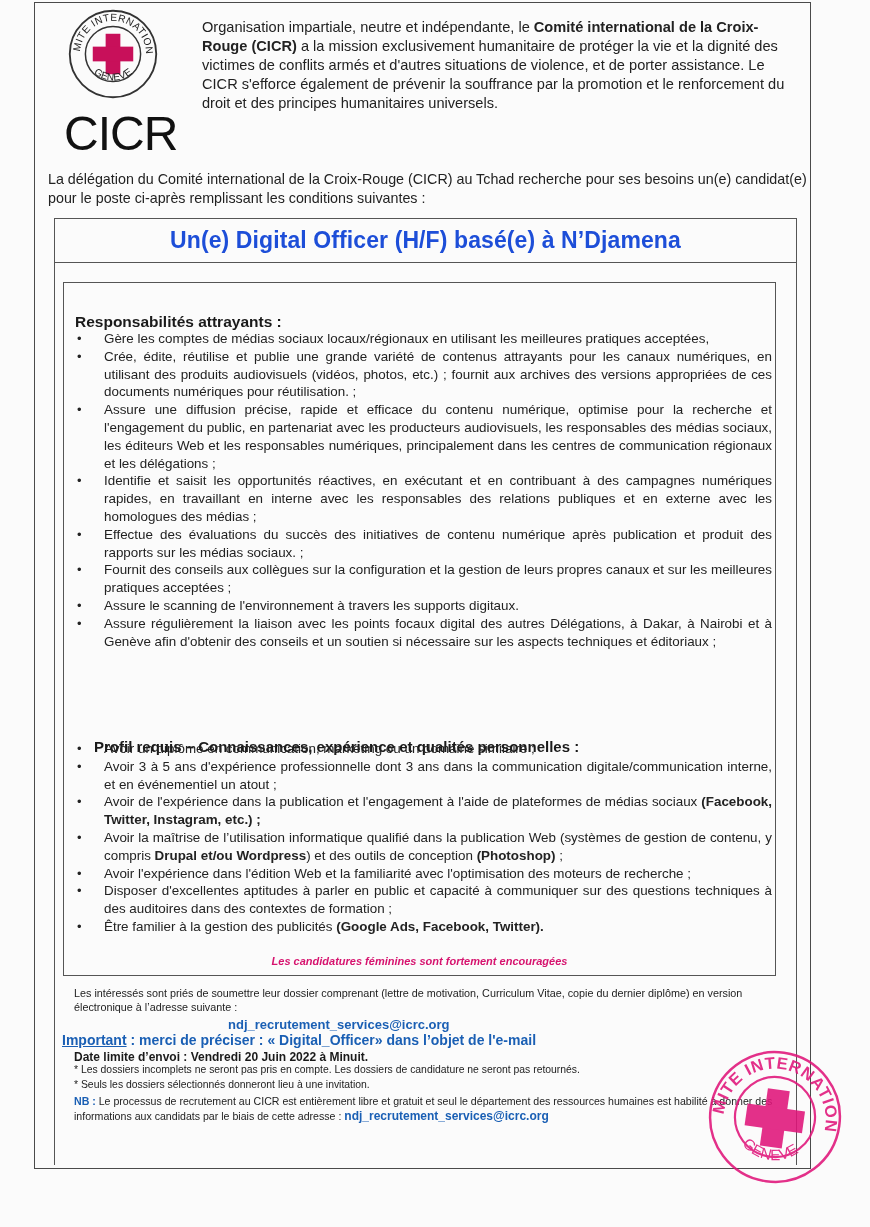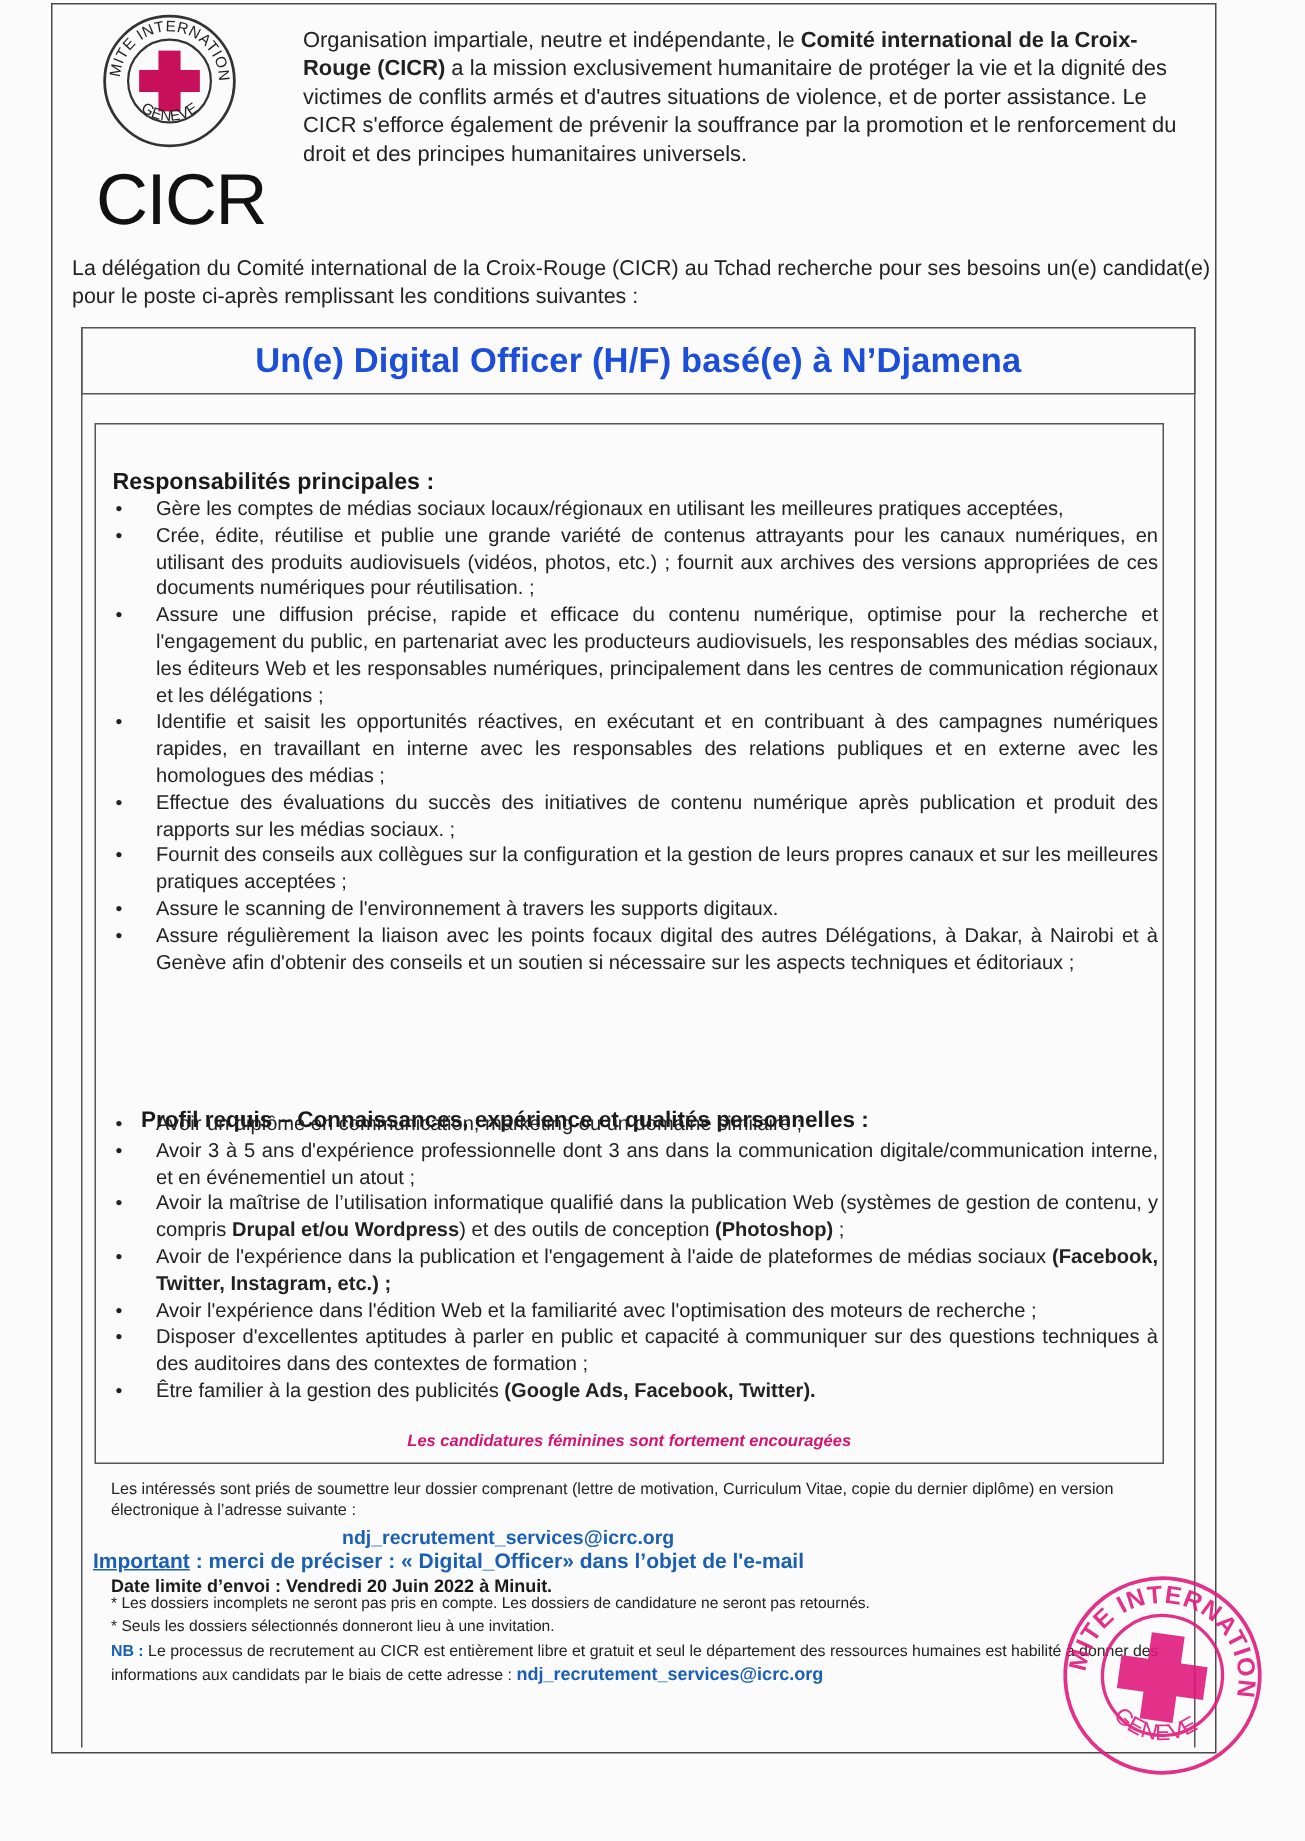--- a/index.html
+++ b/index.html
@@ -112,40 +112,40 @@
 <div class="intro">
   <span>Organisation impartiale, neutre et indépendante, le </span><b>Comité international de la Croix-Rouge (CICR)</b><span> a la mission exclusivement humanitaire de protéger la vie et la dignité des victimes de conflits armés et d'autres situations de violence, et de porter assistance. Le CICR s'efforce également de prévenir la souffrance par la promotion et le renforcement du droit et des principes humanitaires universels.</span>
 </div>
 
 <div class="lead">La délégation du Comité international de la Croix-Rouge (CICR) au Tchad recherche pour ses besoins un(e) candidat(e) pour le poste ci-après remplissant les conditions suivantes :</div>
 
 <div class="title-box">Un(e) Digital Officer (H/F) basé(e) à N’Djamena</div>
 
 <div class="content-box"></div>
 
-<div class="section-head" style="left:75px; top:313px; font-size:15.5px;">Responsabilités principales :</div>
+<div class="section-head" style="left:75px; top:313px; font-size:15.5px;">Responsabilités attrayants :</div>
 
 <ul class="bullets" id="resp-list" style="left:70px; top:330px; width:702px;">
   <li>Gère les comptes de médias sociaux locaux/régionaux en utilisant les meilleures pratiques acceptées,</li>
   <li>Crée, édite, réutilise et publie une grande variété de contenus attrayants pour les canaux numériques, en utilisant des produits audiovisuels (vidéos, photos, etc.) ; fournit aux archives des versions appropriées de ces documents numériques pour réutilisation. ;</li>
   <li>Assure une diffusion précise, rapide et efficace du contenu numérique, optimise pour la recherche et l'engagement du public, en partenariat avec les producteurs audiovisuels, les responsables des médias sociaux, les éditeurs Web et les responsables numériques, principalement dans les centres de communication régionaux et les délégations ;</li>
   <li>Identifie et saisit les opportunités réactives, en exécutant et en contribuant à des campagnes numériques rapides, en travaillant en interne avec les responsables des relations publiques et en externe avec les homologues des médias ;</li>
   <li>Effectue des évaluations du succès des initiatives de contenu numérique après publication et produit des rapports sur les médias sociaux. ;</li>
   <li>Fournit des conseils aux collègues sur la configuration et la gestion de leurs propres canaux et sur les meilleures pratiques acceptées ;</li>
   <li>Assure le scanning de l'environnement à travers les supports digitaux.</li>
   <li>Assure régulièrement la liaison avec les points focaux digital des autres Délégations, à Dakar, à Nairobi et à Genève afin d'obtenir des conseils et un soutien si nécessaire sur les aspects techniques et éditoriaux ;</li>
 </ul>
 
 <div class="section-head" style="left:77px; top:738px; font-size:15px;margin-left:17px;">Profil requis – Connaissances, expérience et qualités personnelles :</div>
 
 <ul class="bullets" style="left:70px; top:740px; width:702px;">
   <li>Avoir un diplôme en communication, marketing ou un domaine similaire ;</li>
   <li>Avoir 3 à 5 ans d'expérience professionnelle dont 3 ans dans la communication digitale/communication interne, et en événementiel un atout ;</li>
+  <li><span>Avoir de l'expérience dans la publication et l'engagement à l'aide de plateformes de médias sociaux </span><b>(Facebook, Twitter, Instagram, etc.) ;</b></li>
   <li><span>Avoir la maîtrise de l’utilisation informatique qualifié dans la publication Web (systèmes de gestion de contenu, y compris </span><b>Drupal et/ou Wordpress</b><span>) et des outils de conception </span><b>(Photoshop)</b><span> ;</span></li>
-  <li><span>Avoir de l'expérience dans la publication et l'engagement à l'aide de plateformes de médias sociaux </span><b>(Facebook, Twitter, Instagram, etc.) ;</b></li>
   <li>Avoir l'expérience dans l'édition Web et la familiarité avec l'optimisation des moteurs de recherche ;</li>
   <li>Disposer d'excellentes aptitudes à parler en public et capacité à communiquer sur des questions techniques à des auditoires dans des contextes de formation ;</li>
   <li><span>Être familier à la gestion des publicités </span><b>(Google Ads, Facebook, Twitter).</b></li>
 </ul>
 
 <div class="encourage">Les candidatures féminines sont fortement encouragées</div>
 
 <div class="apply">Les intéressés sont priés de soumettre leur dossier comprenant (lettre de motivation, Curriculum Vitae, copie du dernier diplôme) en version électronique à l’adresse suivante :</div>
 
 <div class="email-main">ndj_recrutement_services@icrc.org</div>

